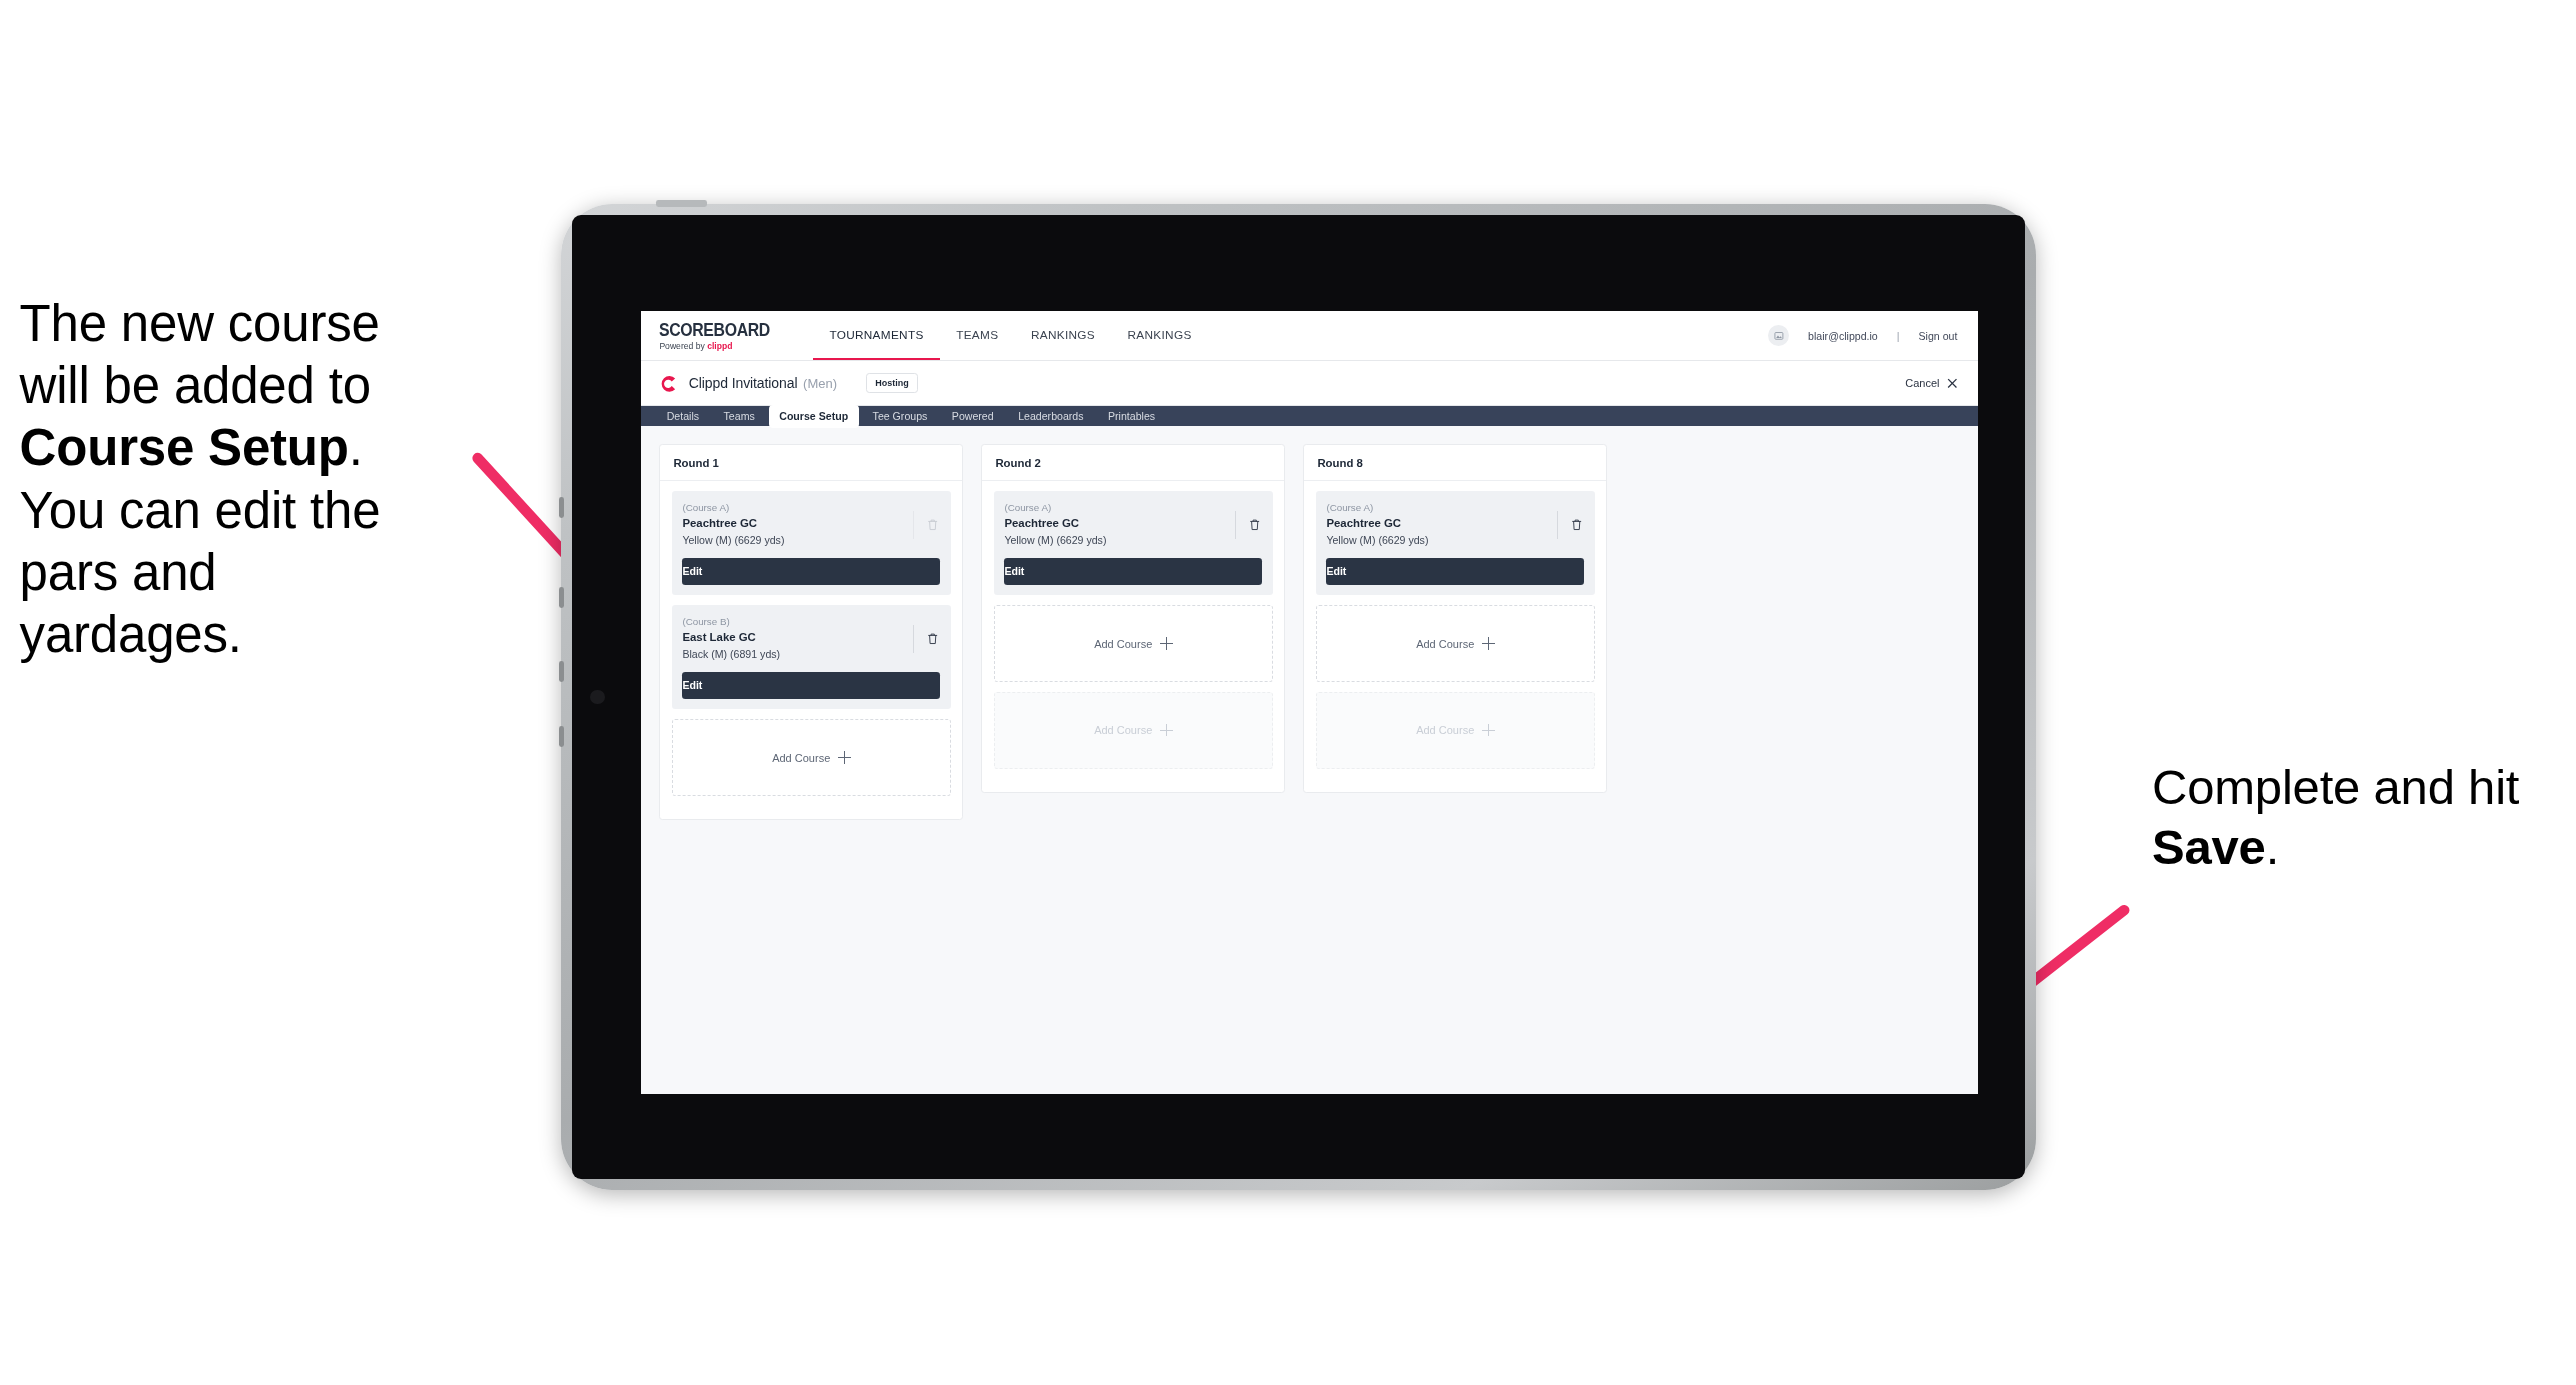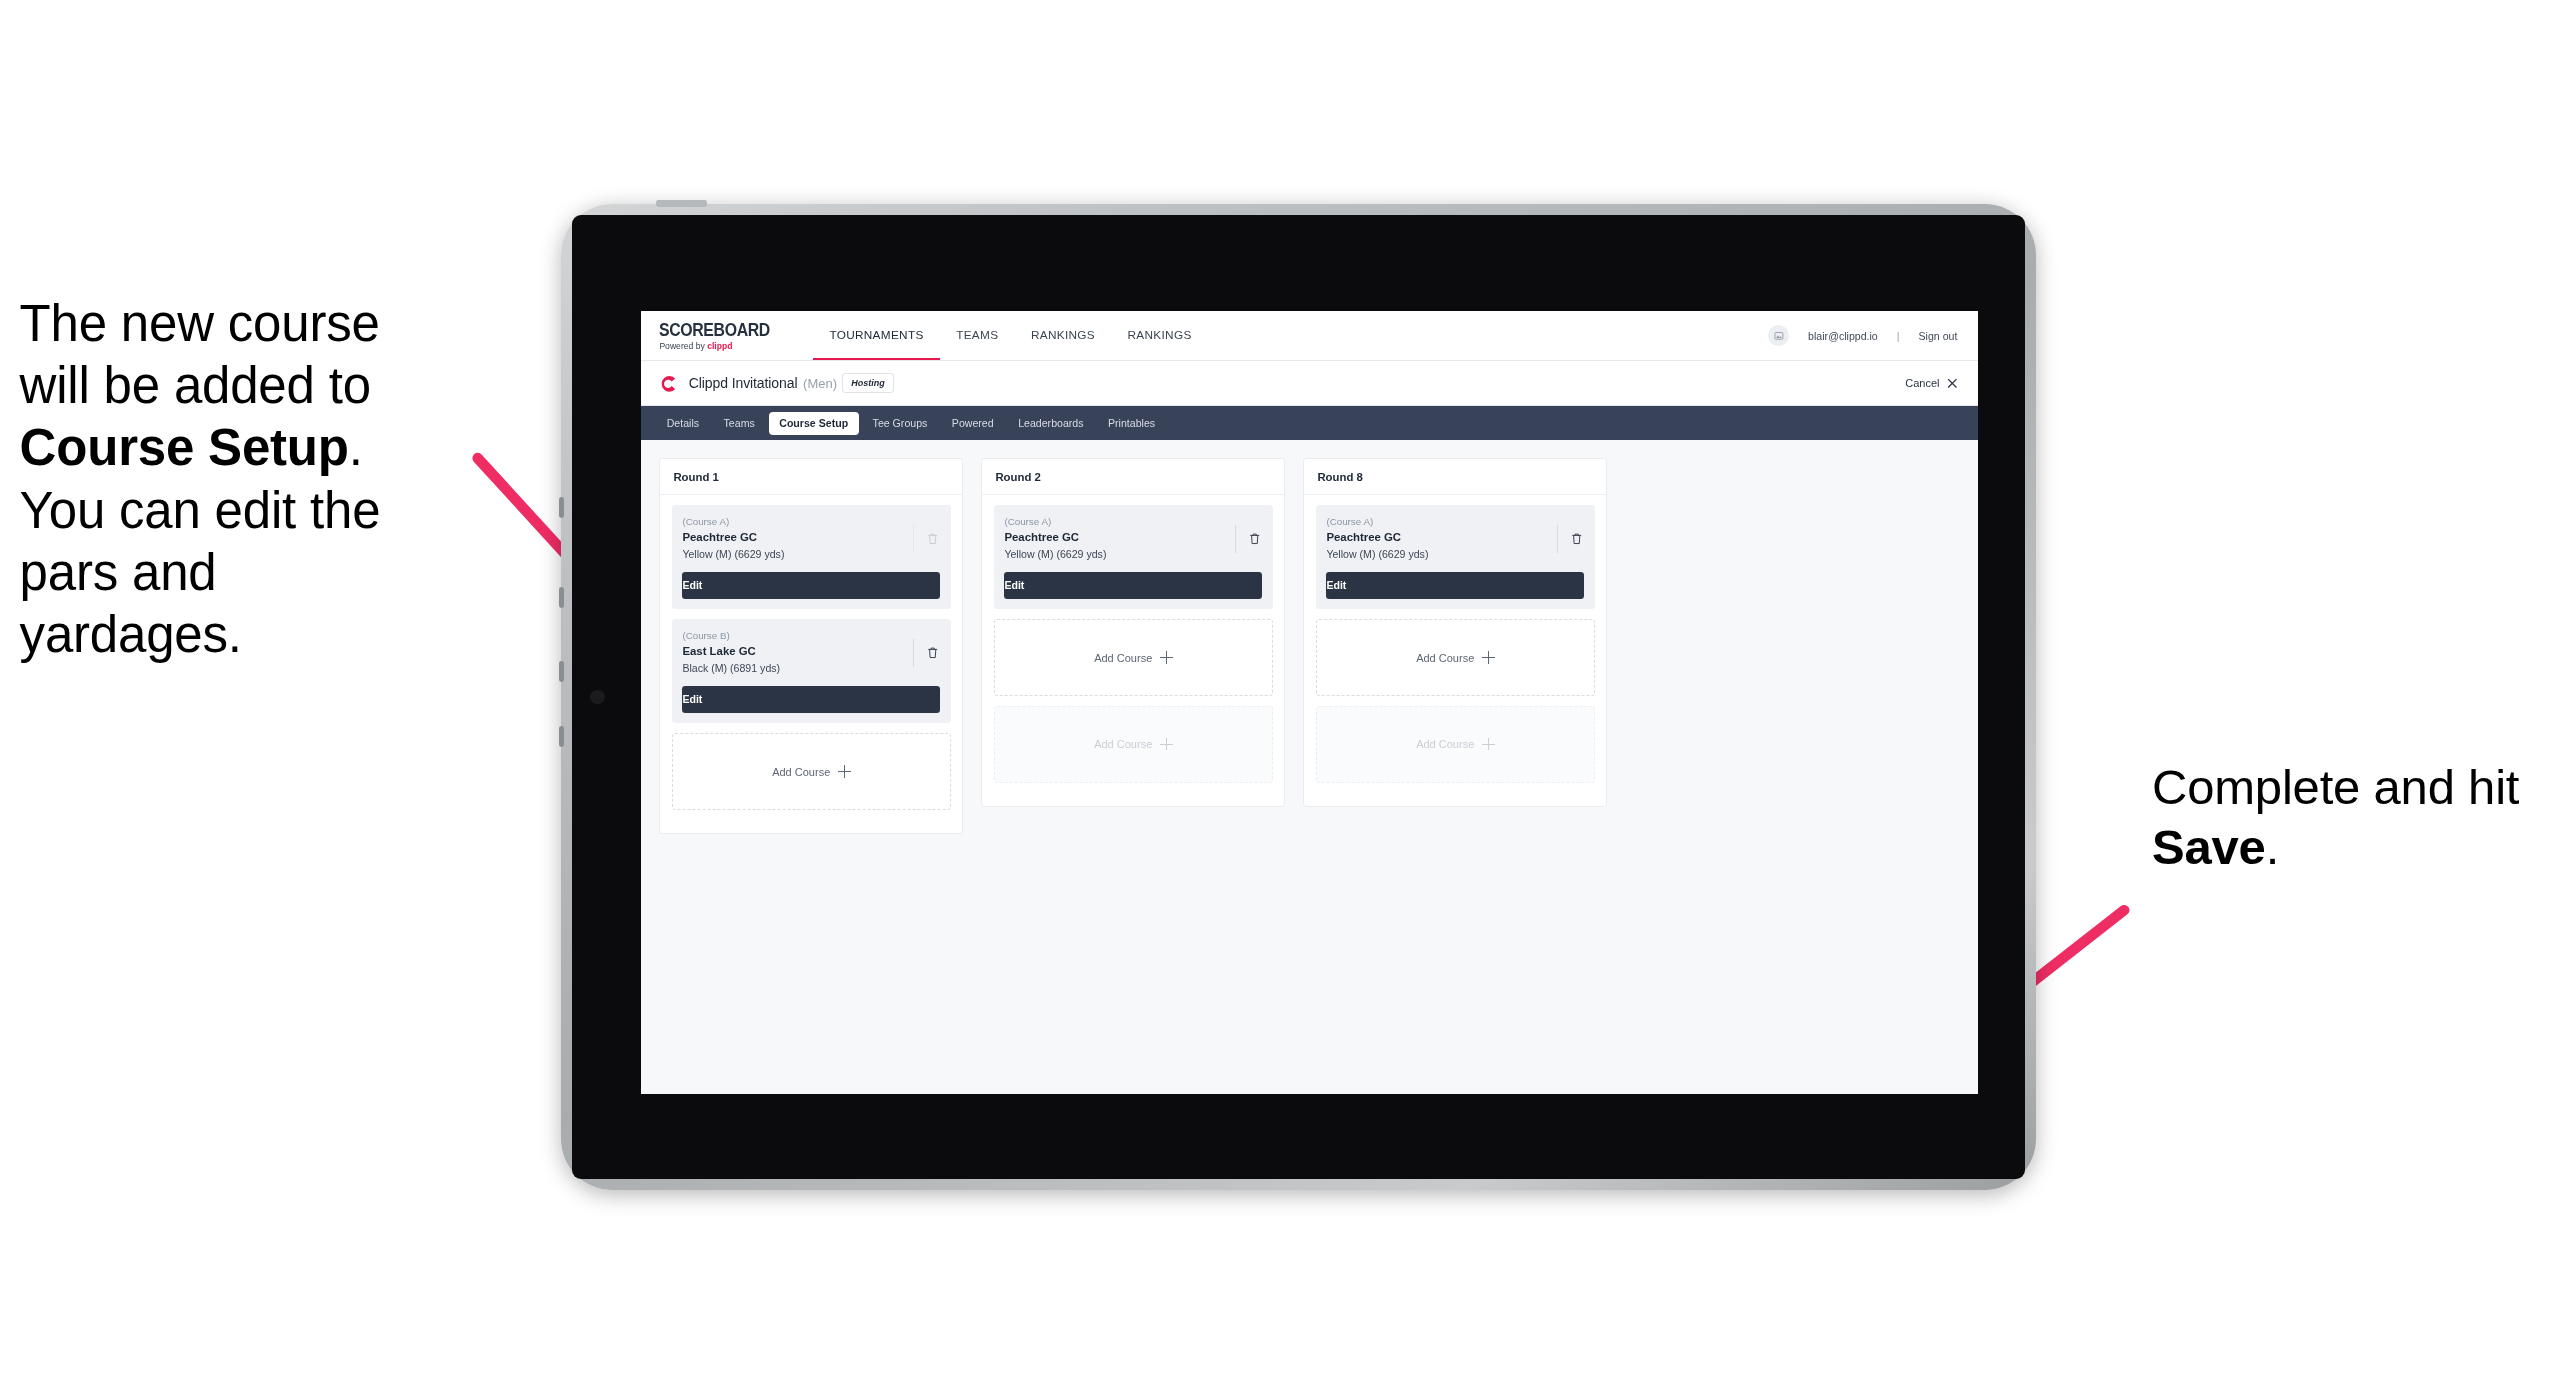--- a/index.html
+++ b/index.html
@@ -149,38 +149,37 @@
   #clippd-mark{
     width:19.6px;height:19.6px;margin-right:9.8px;flex:none;
   }
   #tournament-name{
     font-size:14px;color:#1d2736;letter-spacing:-0.1px;
   }
   #tournament-gender{
     font-size:13px;color:#98a0ad;margin-left:5.7px;
   }
   #hosting-badge{
-    margin-left:5px;
+    margin-left:29px;
     border:0.8px solid #dfe2e6;
     border-radius:3.3px;
     padding:4.1px 8.2px;
     font-size:9px;font-weight:700;color:#1d2736;
     background:#fff;
     cursor:pointer;
-    font-style:italic;
   }
   #cancel-button{
     margin-left:auto;
     display:flex;align-items:center;gap:7.3px;
     font-size:11px;color:#2b3342;cursor:pointer;
   }
 
   
   #tab-bar{
-    height:34px;background:#38435a;
+    height:20px;background:#38435a;
     display:flex;align-items:center;
     padding:0 14.7px;gap:3.3px;
   }
   .tab-item{
     font-size:10.6px;color:#d8dce3;
     padding:5.7px 10.6px;border-radius:4.1px;
     cursor:pointer;white-space:nowrap;
   }
   .tab-item.active{
     background:#ffffff;color:#1d2736;font-weight:600;

